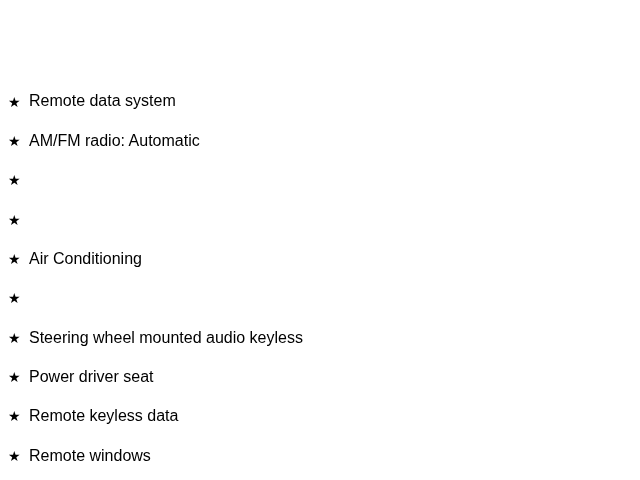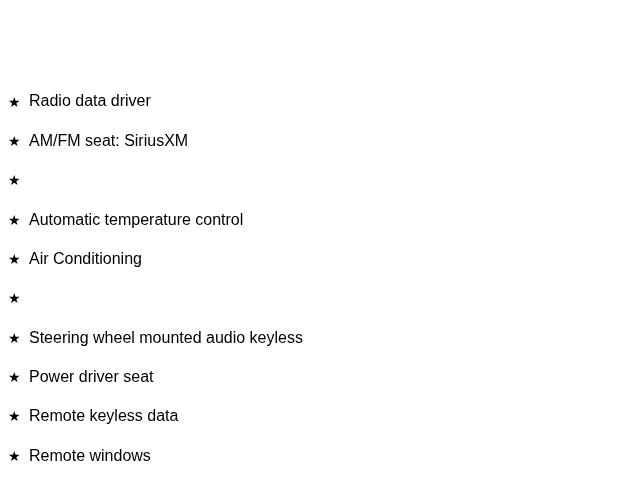--- a/index.html
+++ b/index.html
@@ -50,35 +50,34 @@
     flex: none;
   }
 </style>
 </head>
 <body>
 
 <div class="screen">
   <ul class="feature-list" id="feature-list">
   <li class="feature-item">
     <span class="star">★</span>
-    <span class="label">Radio data driver</span>
+    <span class="label">Remote data system</span>
   </li>
 
   <li class="feature-item">
     <span class="star">★</span>
-    <span class="label">AM/FM seat: SiriusXM</span>
+    <span class="label">AM/FM radio: Automatic</span>
   </li>
 
   <li class="feature-item">
     <span class="star">★</span>
   </li>
 
   <li class="feature-item">
     <span class="star">★</span>
-    <span class="label">Automatic temperature control</span>
   </li>
 
   <li class="feature-item">
     <span class="star">★</span>
     <span class="label">Air Conditioning</span>
   </li>
 
   <li class="feature-item">
     <span class="star">★</span>
   </li>

